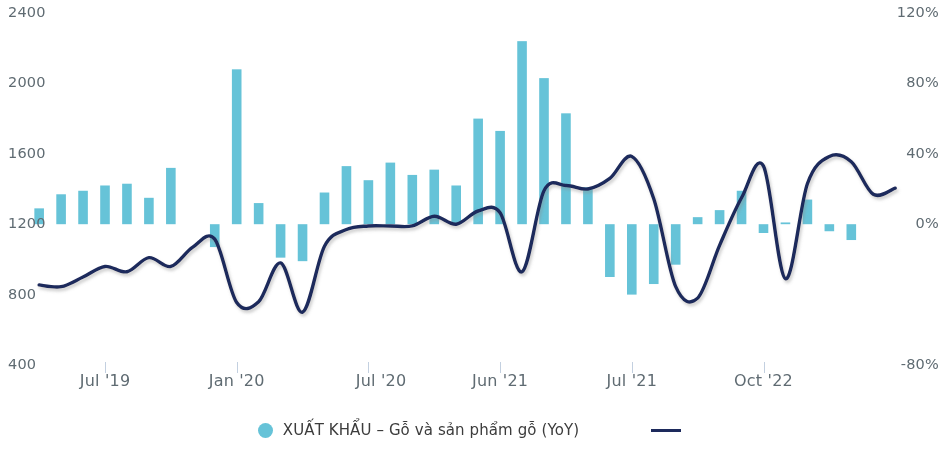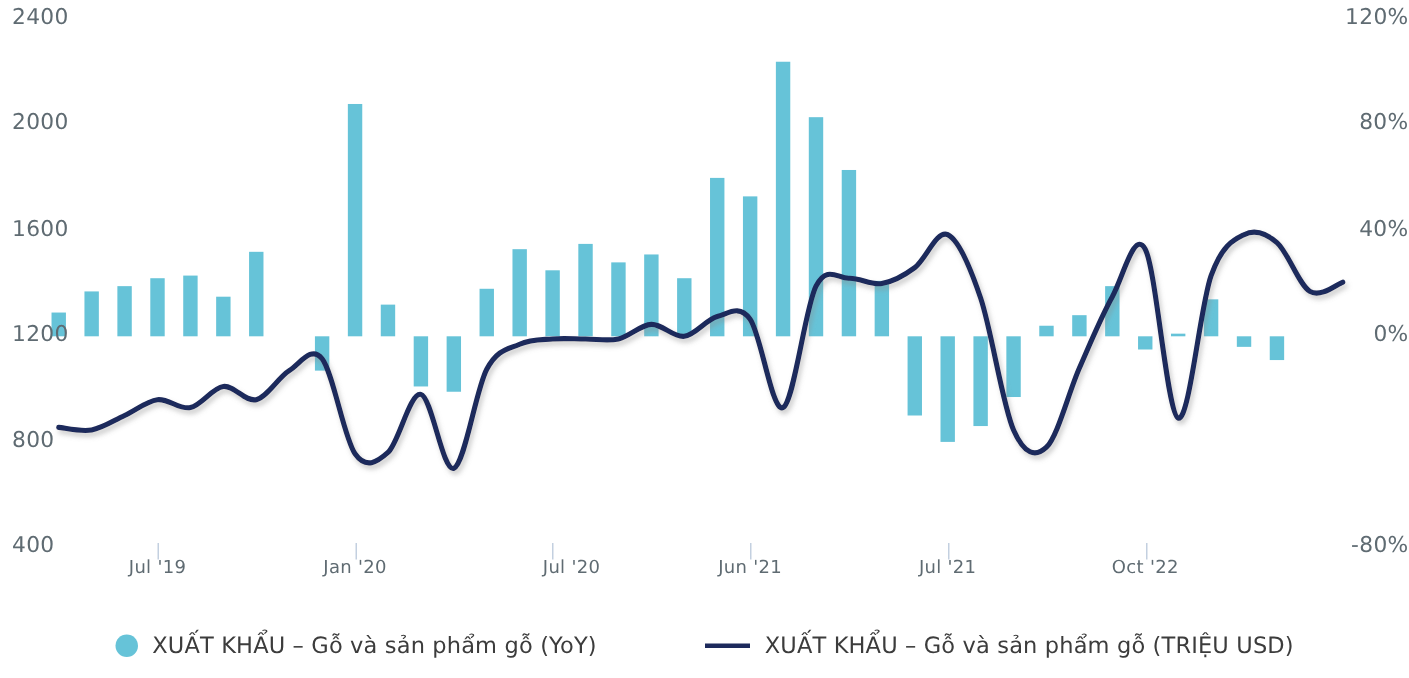--- a/index.html
+++ b/index.html
@@ -14,21 +14,21 @@
 
   .axis-label {
     position:absolute;
     font-size:14.5px;
     color:#5f6b72;
     letter-spacing:0.2px;
     white-space:nowrap;
   }
   .y-left  { text-align:left; width:58px; }
   .y-right { text-align:right;  width:70px; }
-  .x-label { text-align:center; width:90px; font-size:12px; color:#5f6b72; }
+  .x-label { text-align:center; width:90px; font-size:16px; color:#5f6b72; }
 
   .tick-mark {
     position:absolute;
     width:1px; height:11px;
     background:#c3d0e0;
   }
 
   .plot { position:absolute; left:0; top:0; width:939px; height:400px; }
 
   .legend {
@@ -139,17 +139,16 @@
       <div class="axis-label x-label" style="left: 718.5px; top: 371px;">Oct '22</div>
     </div>
 
   <div class="legend">
     <div class="legend-item">
       <span class="legend-dot"></span>
       <span class="legend-text">XUẤT KHẨU – Gỗ và sản phẩm gỗ (YoY)</span>
     </div>
     <div class="legend-item">
       <span class="legend-line"></span>
-      <span class="legend-text">XUẤT KHẨU – Gỗ và sản phẩm gỗ (TRIỆU USD)</span>
     </div>
   </div>
 
 </div>
 
 </body></html>

